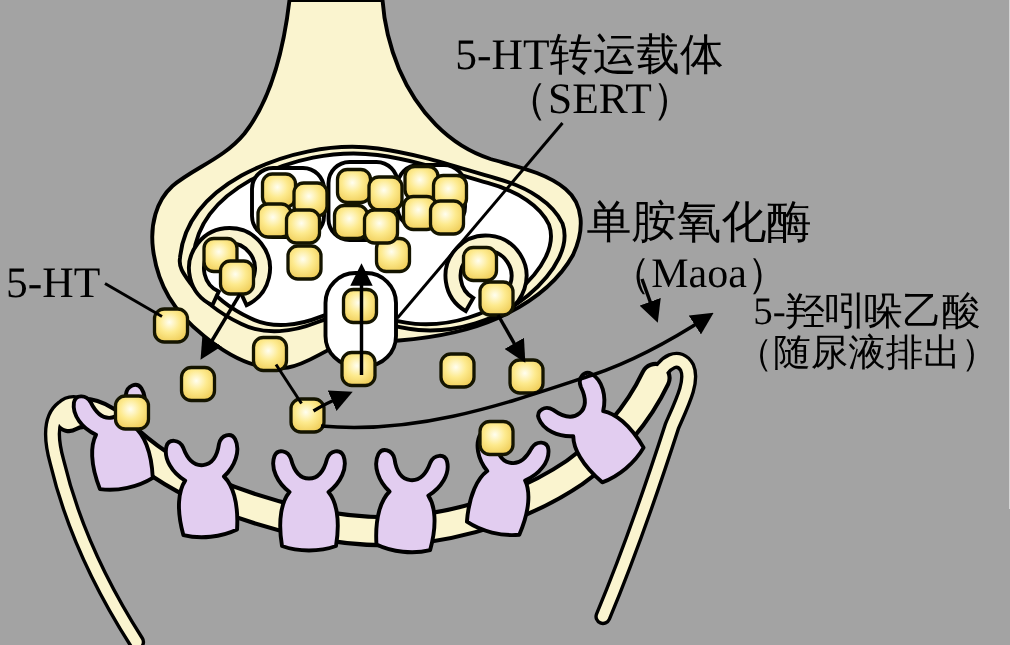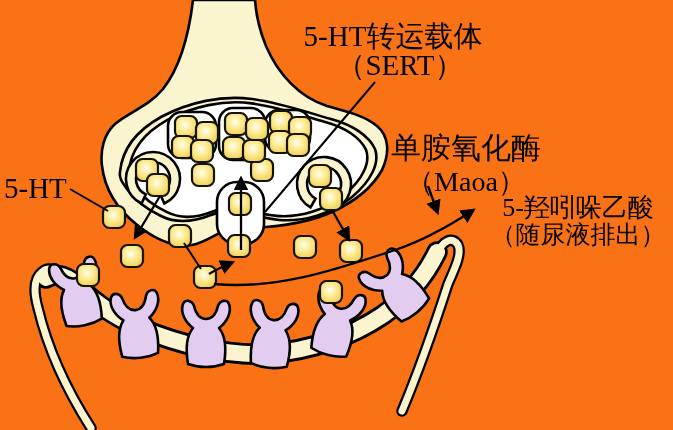--- a/index.html
+++ b/index.html
@@ -1,16 +1,16 @@
 <!DOCTYPE html>
 <html><head>
 <meta charset="utf-8">
 <style>
   html,body{margin:0;padding:0;background:#ffffff;}
-  .stage{position:relative;width:673px;height:430px;background:#f97316;overflow:hidden;
+  .stage{position:relative;width:673px;height:430px;background:#a3a3a3;overflow:hidden;
          font-family:"Liberation Serif","DejaVu Serif",serif;}
   svg{display:block;}
   .cream-fill    {fill:#faf4cf;stroke:#000000;stroke-width:2.6;}
   .white-fill    {fill:#ffffff;stroke:#000000;stroke-width:2.6;}
   .cream-band-bk {fill:none;stroke:#000000;stroke-linecap:round;}
   .cream-band-fg {fill:none;stroke:#faf4cf;stroke-linecap:round;}
   .receptor-shape{fill:#e2cdf0;stroke:#000000;stroke-width:2.6;stroke-linejoin:round;}
   .mol-shape     {fill:url(#molGrad);stroke:#141400;stroke-width:2.2;}
   .arrow         {fill:none;stroke:#000000;stroke-width:2.3;}
   .pointer       {fill:none;stroke:#000000;stroke-width:2;}

